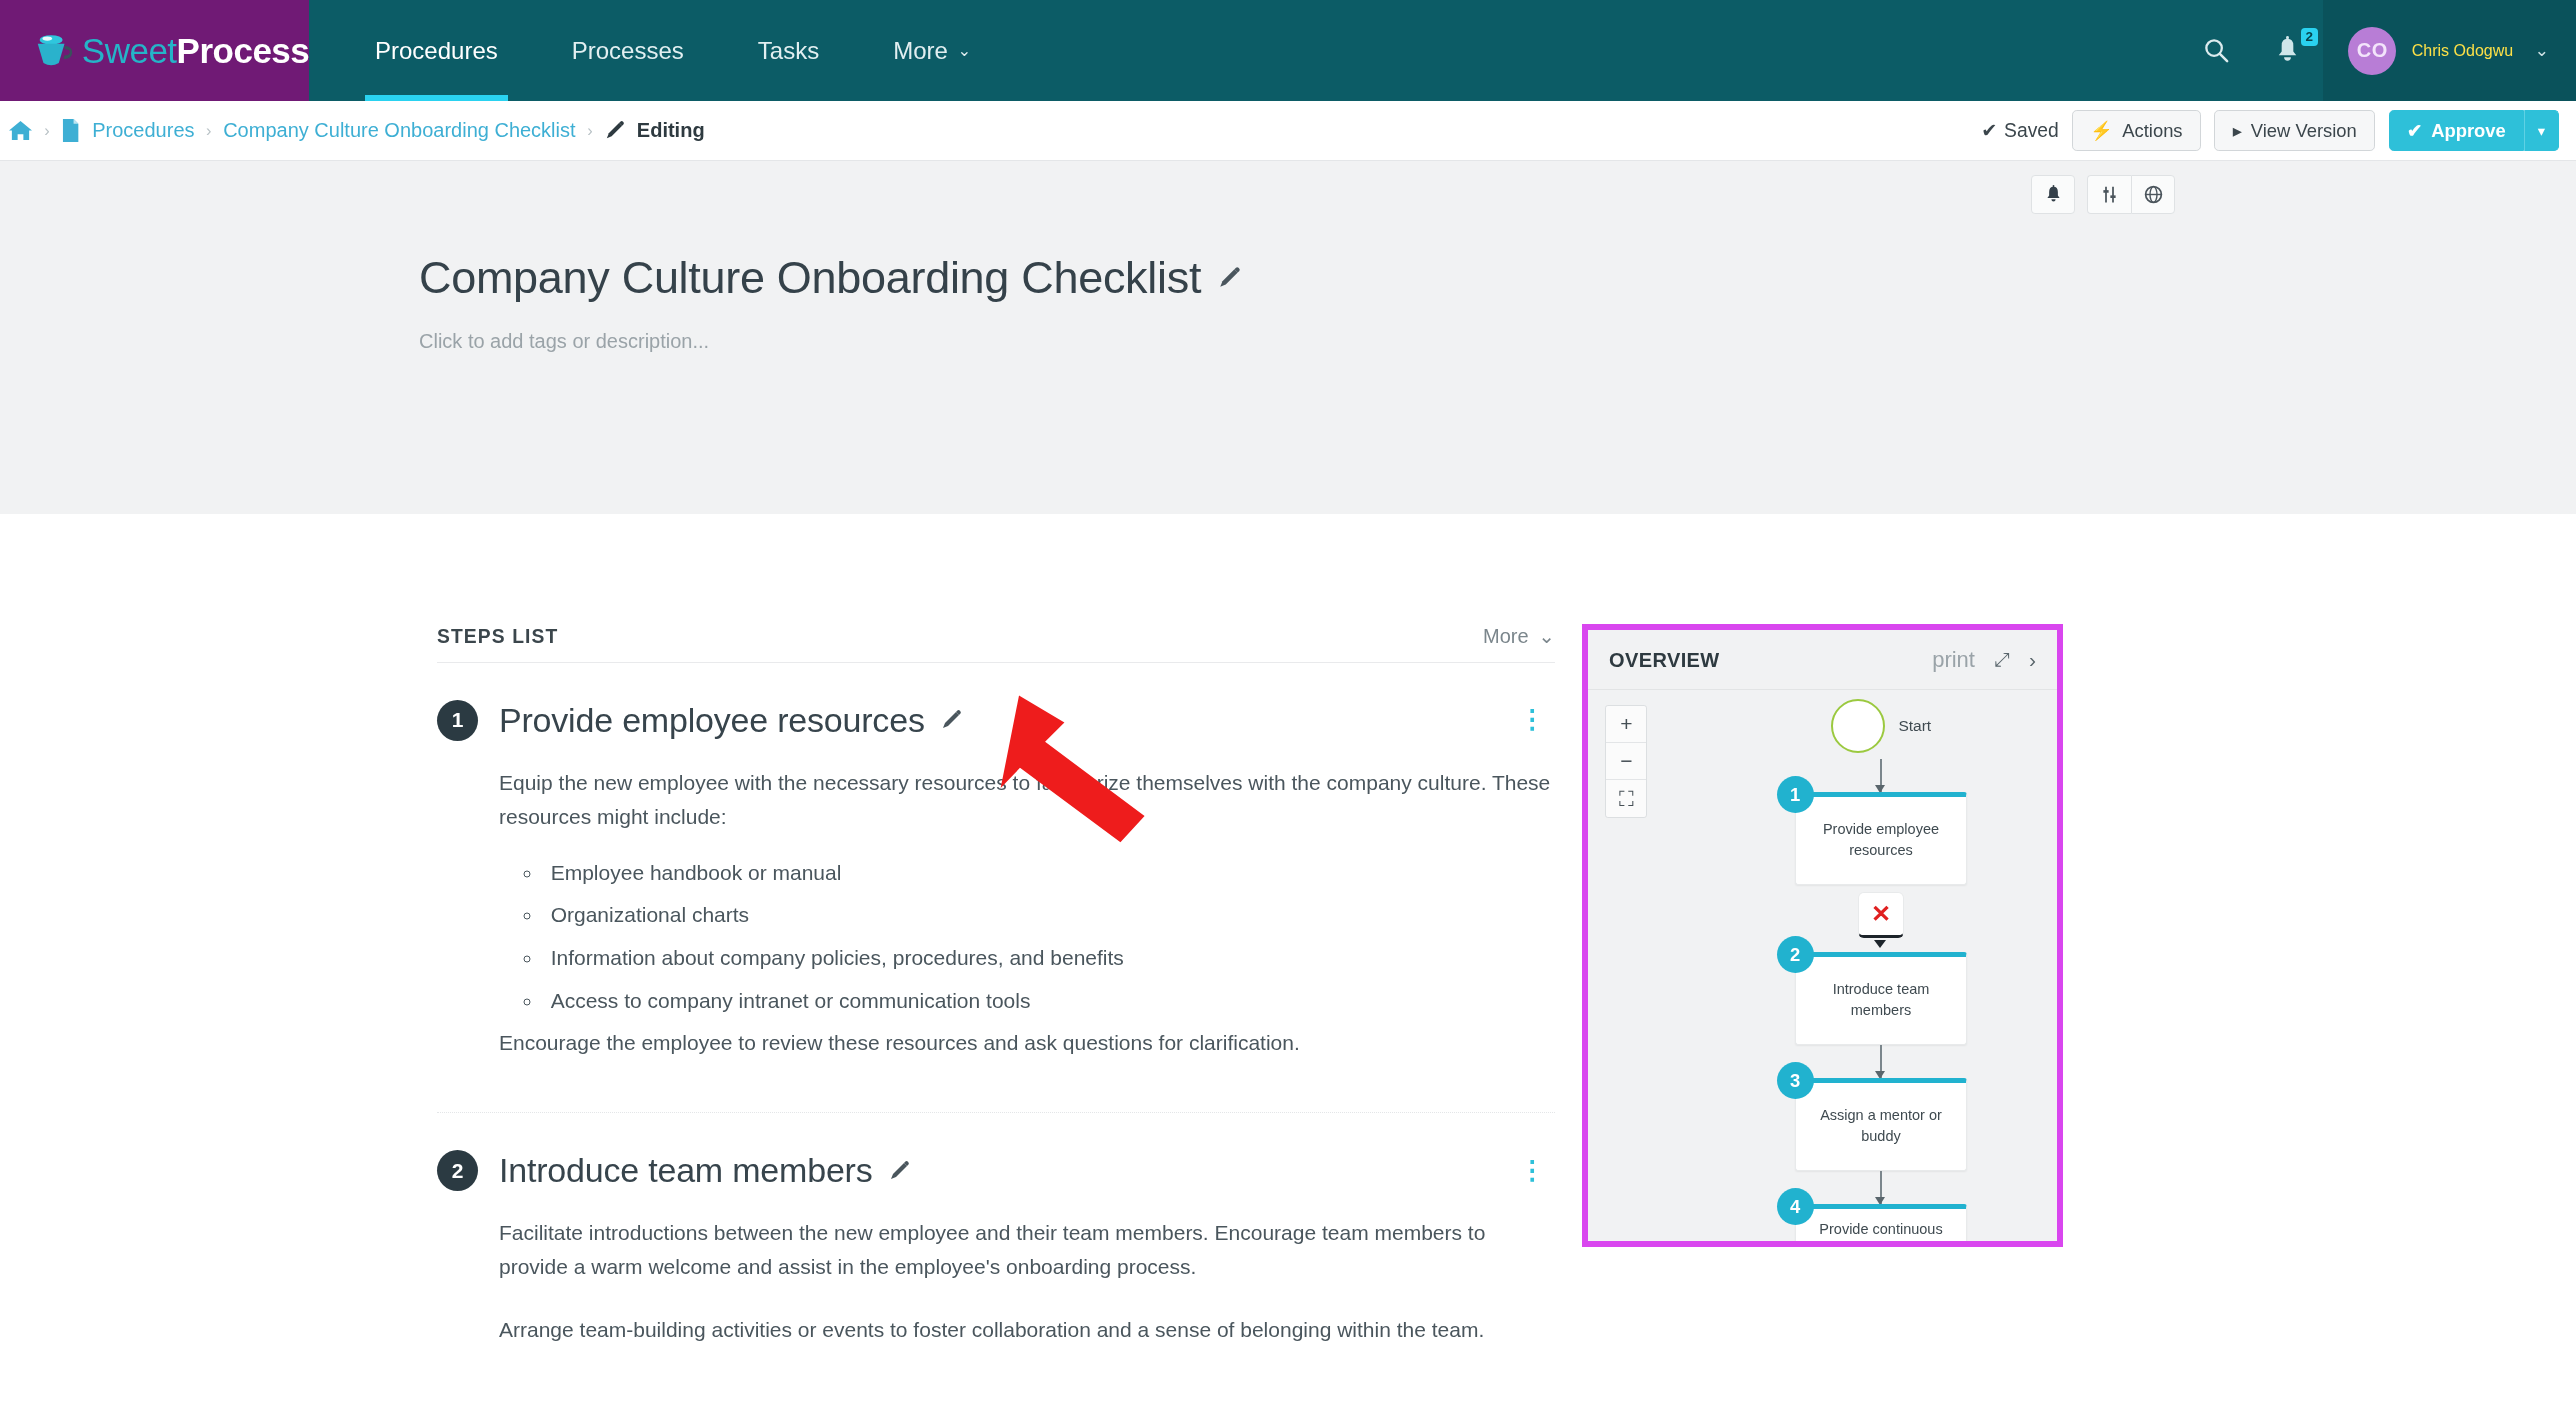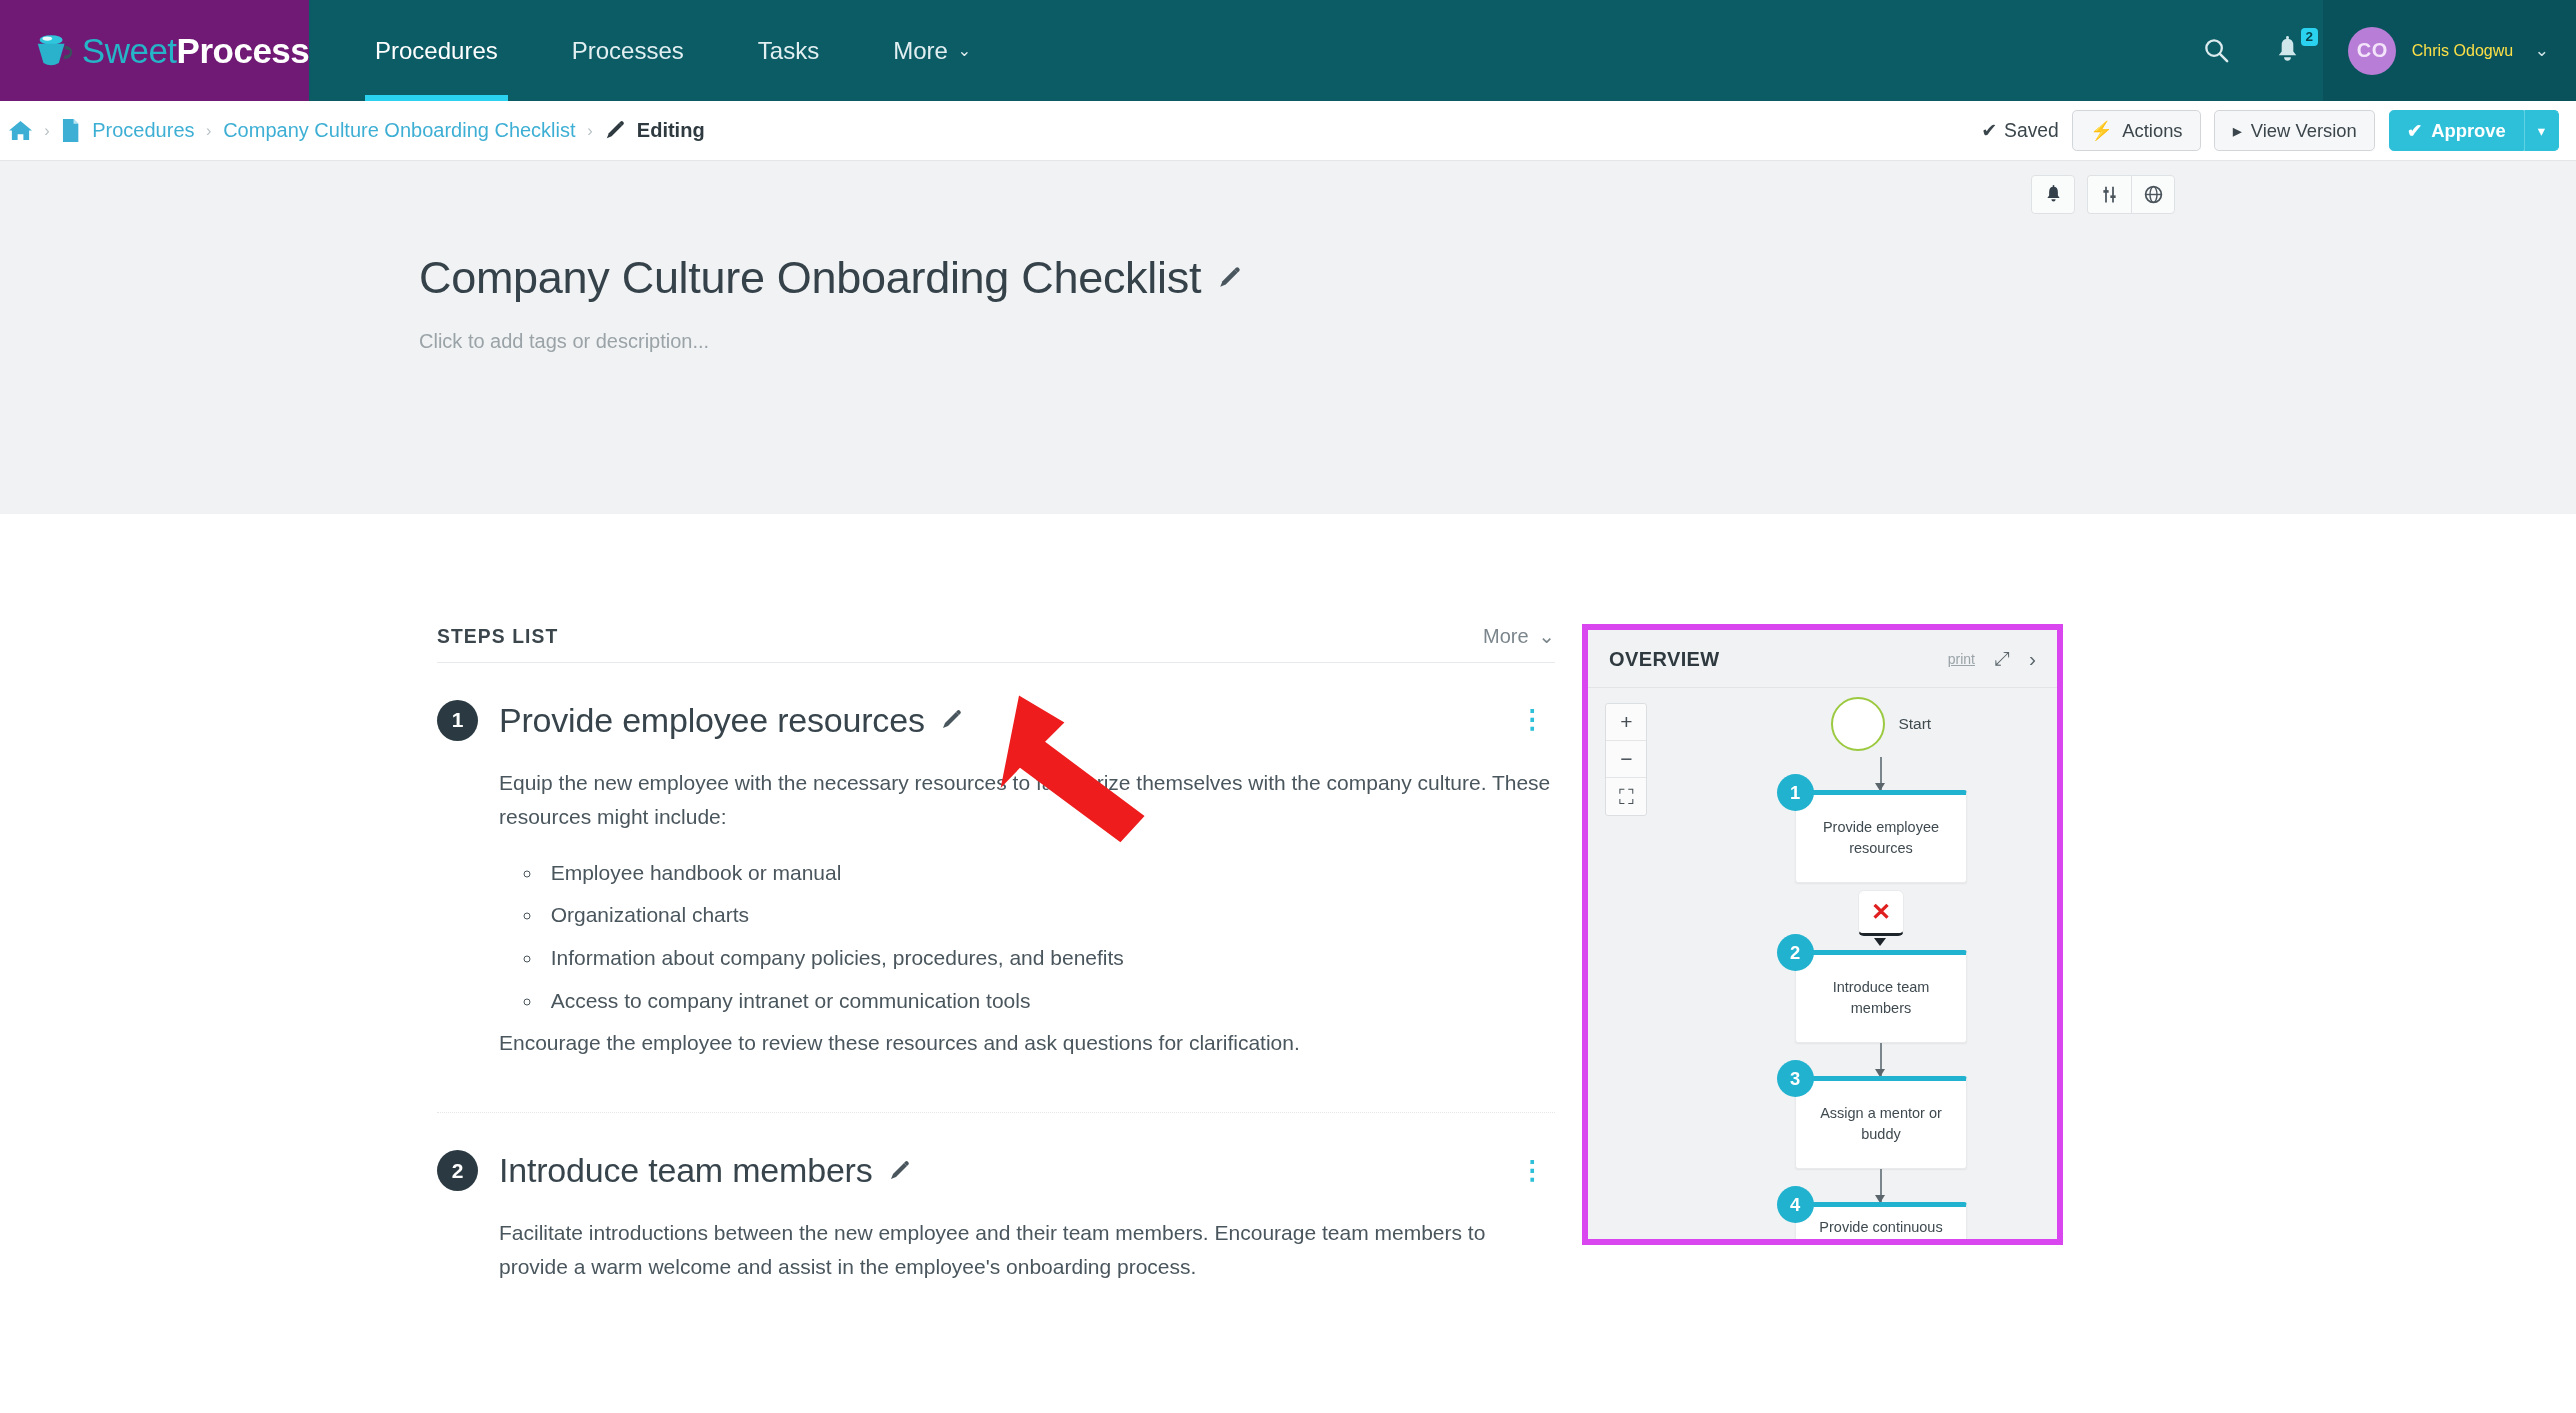--- a/index.html
+++ b/index.html
@@ -179,21 +179,21 @@
 
   
   .overview-col { width: 481px; flex: 0 0 481px; }
   .overview-panel { background: #f1f2f3; border: 6px solid #d946ef; }
   .ov-head {
     display: flex; align-items: center; padding: 17.4px 21px 15.5px 21px;
     border-bottom: 1px solid #e2e4e5;
   }
   .ov-title { font-size: 20px; font-weight: 700; color: #2e3a40; letter-spacing: 0.4px; }
   .ov-actions { margin-left: auto; display: flex; align-items: center; gap: 19.3px; }
-  .ov-print { font-size: 14px; color: #9aa3a8; cursor: pointer; text-decoration: underline; }
+  .ov-print { font-size: 22px; color: #9aa3a8; cursor: pointer; }
   .ov-expand { color: #5a666c; font-size: 19.3px; cursor: pointer; }
   .ov-next { color: #5a666c; font-size: 21px; cursor: pointer; }
 
   .ov-canvas { position: relative; height: 551px; background: #f1f2f3; overflow: hidden; }
   .zoom-ctrl {
     position: absolute; left: 17.4px; top: 15.5px; width: 42px;
     background: #fbfbfb; border: 1px solid #dcdfe1; border-radius: 2.9px;
   }
   .zoom-btn {
     height: 37px; display: flex; align-items: center; justify-content: center;
@@ -431,20 +431,21 @@
         <div class="step-num">2</div>
         <div class="step-title">Introduce team members</div>
         <svg class="step-pencil" viewBox="0 0 22 22">
           <path d="M3 19 L5 14 L16 3 L19 6 L8 17 Z" fill="#4a565d"></path>
           <path d="M16 3 L19 6 L20.5 4.5 Q21.5 3.2 20 1.8 Q18.6 0.4 17.4 1.6 Z" fill="#4a565d"></path>
         </svg>
         <div class="step-kebab">⋮</div>
       </div>
       <div class="step-body">
         <p>Facilitate introductions between the new employee and their team members. Encourage team members to provide a warm welcome and assist in the employee's onboarding process.</p>
+        <p>Arrange team-building activities or events to foster collaboration and a sense of belonging within the team.</p>
       </div>
     </div>
   </div>
 
   <div class="overview-col">
     <div class="overview-panel">
       <div class="ov-head">
         <div class="ov-title">OVERVIEW</div>
         <div class="ov-actions">
           <span class="ov-print">print</span>

